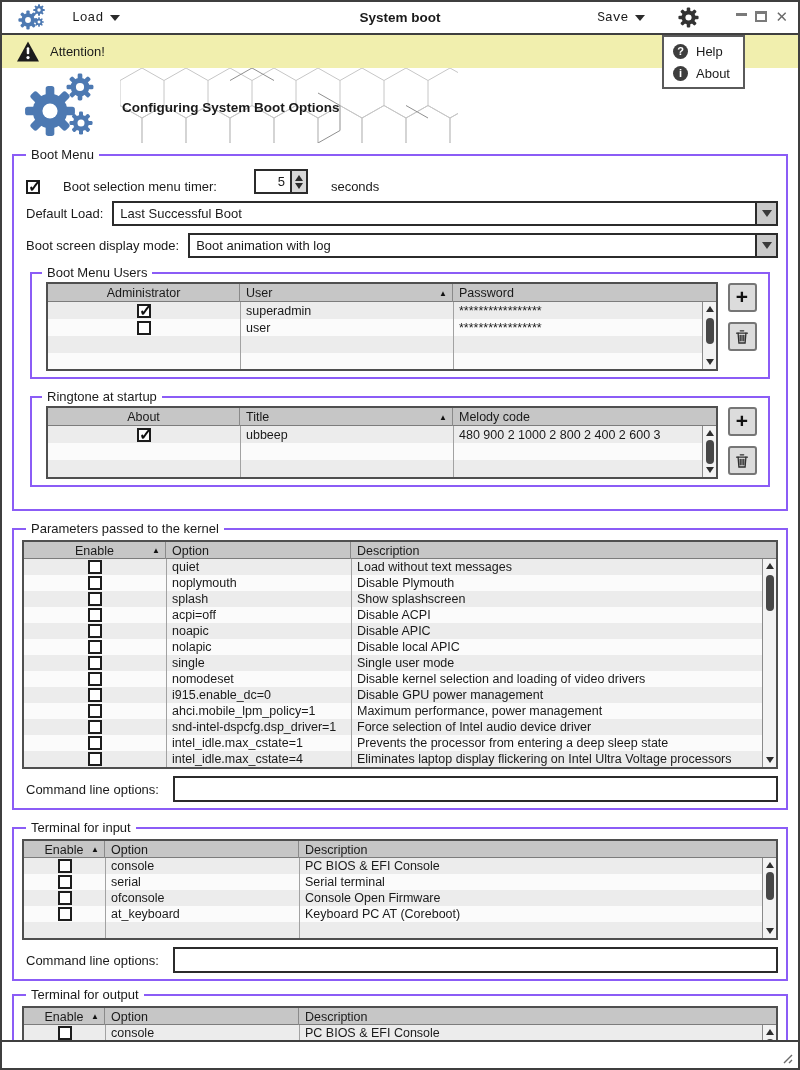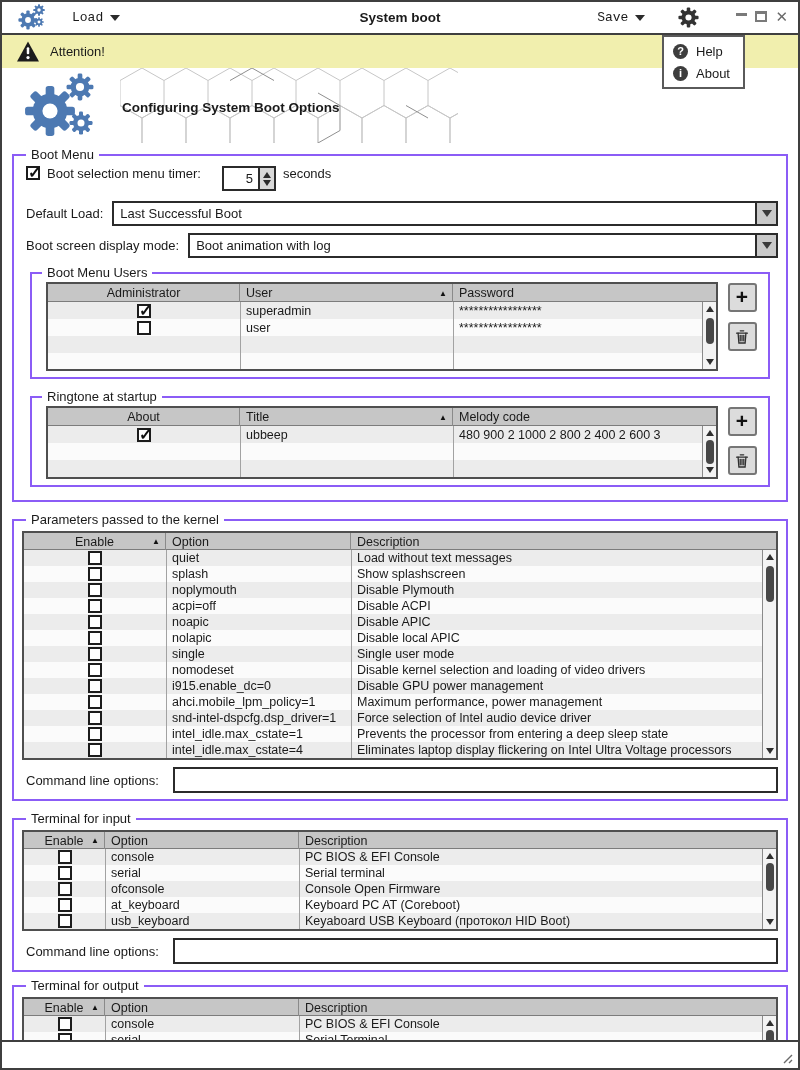--- a/index.html
+++ b/index.html
@@ -34,30 +34,30 @@
   
   .hero { position:relative; height:75px; overflow:hidden; }
   .hexes { position:absolute; left:118px; top:0; }
   .hero-logo { position:absolute; left:22px; top:3px; width:90px; height:70px; color:#4d79b2; }
   .hero-logo svg { position:absolute; }
   .hero-title { position:absolute; left:120px; top:32px; font-weight:bold; font-size:13.5px; }
 
   
   .group { position:relative; border:2px solid #8b5cf6; margin:0 10px; padding:10px 8px 6px; background:#fff; }
   .group > .legend { position:absolute; top:-9px; left:12px; background:#fff; padding:0 5px; font-size:13px; }
-  .subgroup { margin:7px 8px; padding:8px 6px 6px; }
+  .subgroup { margin:16px 8px; padding:8px 6px 6px; }
   .subgroup > .legend { left:10px; }
 
   .g-boot   { margin-top:11px; }
   .g-kern   { margin-top:17px; }
   .g-ti     { margin-top:17px; }
   .g-to     { margin-top:13px; }
 
   
-  .timer-row { display:flex; align-items:flex-start; height:28px; gap:7px; padding-left:4px; }
+  .timer-row { display:flex; align-items:flex-end; height:28px; gap:23px; padding-left:4px; }
   .combo-row { display:flex; align-items:center; margin-top:7px; gap:9px; padding-left:4px; }
 
   .cb { width:14px; height:14px; border:2px solid #1c1c1c; background:#fff; position:relative; display:inline-block; flex:none; }
   .cb.checked::after { content:"✓"; position:absolute; left:0; top:-5px; font-size:16px; font-weight:bold; color:#111; }
 
   .spin { width:54px; height:25px; border:2px solid #2b2b2b; display:flex; margin-left:14px; background:#fff; }
   .spin .num { flex:1; text-align:right; padding:3px 5px 0 0; }
   .spin .arrows { width:16px; border-left:2px solid #2b2b2b; background:#d8d8d8; display:flex; flex-direction:column; align-items:center; justify-content:center; gap:2px; }
   .tri-u { width:0; height:0; border-left:4px solid transparent; border-right:4px solid transparent; border-bottom:6px solid #2b2b2b; }
   .tri-d { width:0; height:0; border-left:4px solid transparent; border-right:4px solid transparent; border-top:6px solid #2b2b2b; }
@@ -405,29 +405,29 @@
               <div class="cell c1 center">
                 <span class="cb"></span>
               </div>
               <div class="cell c2">quiet</div>
               <div class="cell c3">Load without text messages</div>
             </div>
             <div class="row">
               <div class="cell c1 center">
                 <span class="cb"></span>
               </div>
+              <div class="cell c2">noplymouth</div>
+              <div class="cell c3">Disable Plymouth</div>
+            </div>
+            <div class="row">
+              <div class="cell c1 center">
+                <span class="cb"></span>
+              </div>
               <div class="cell c2">splash</div>
               <div class="cell c3">Show splashscreen</div>
-            </div>
-            <div class="row">
-              <div class="cell c1 center">
-                <span class="cb"></span>
-              </div>
-              <div class="cell c2">noplymouth</div>
-              <div class="cell c3">Disable Plymouth</div>
             </div>
             <div class="row">
               <div class="cell c1 center">
                 <span class="cb"></span>
               </div>
               <div class="cell c2">acpi=off</div>
               <div class="cell c3">Disable ACPI</div>
             </div>
             <div class="row">
               <div class="cell c1 center">
@@ -547,27 +547,20 @@
               <div class="cell c2">ofconsole</div>
               <div class="cell c3">Console Open Firmware</div>
             </div>
             <div class="row">
               <div class="cell c1 center">
                 <span class="cb"></span>
               </div>
               <div class="cell c2">at_keyboard</div>
               <div class="cell c3">Keyboard PC AT (Coreboot)</div>
             </div>
-            <div class="row">
-              <div class="cell c1 center">
-                <span class="cb"></span>
-              </div>
-              <div class="cell c2">usb_keyboard</div>
-              <div class="cell c3">Keyaboard USB Keyboard (протокол HID Boot)</div>
-            </div>
           </div>
         <div class="sbar">
           <i class="sb-up"></i>
           <i class="thumb" style="top:14px;height:28px"></i>
           <i class="sb-dn"></i>
         </div>
       </div>
     </div>
     <div class="cmdrow">
       <span>Command line options:</span>

